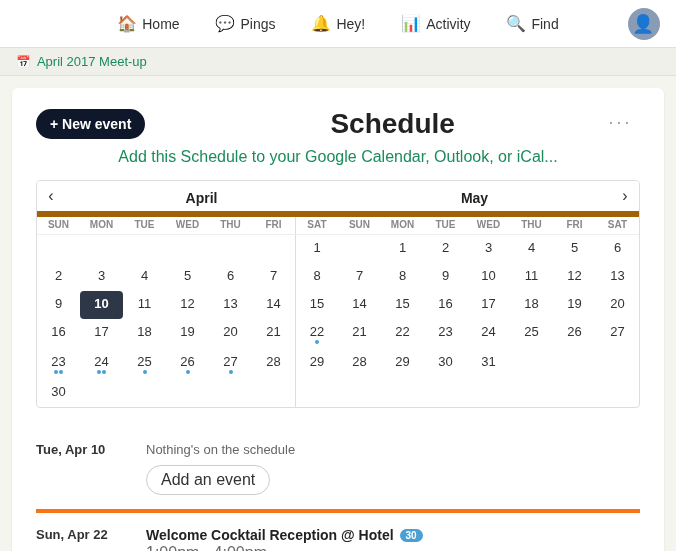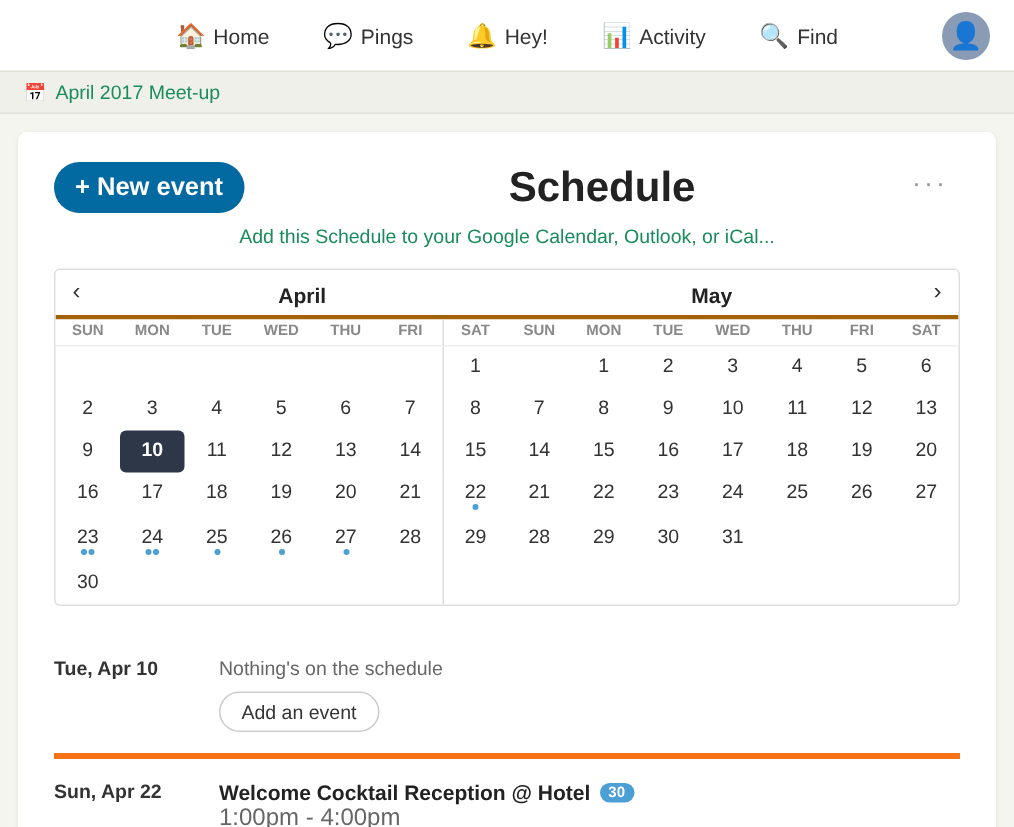--- a/index.html
+++ b/index.html
@@ -15,26 +15,26 @@
     
     .breadcrumb-bar { background: #f0f0ea; border-bottom: 1px solid #e0e0d8; padding: 6px 16px; display: flex; align-items: center; gap: 6px; font-size: 13px; }
     .breadcrumb-link { color: #1a8c5b; text-decoration: none; font-weight: 400; }
     .breadcrumb-icon { color: #888; font-size: 12px; }
 
     
     .main-content { background: #fff; margin: 12px; border-radius: 6px; box-shadow: 0 1px 3px rgba(0,0,0,0.08); padding: 20px 24px; }
 
     
     .schedule-header { display: flex; align-items: center; margin-bottom: 8px; position: relative; }
-    .new-event-btn { background: #0369a1; color: #fff; border: none; border-radius: 20px; padding: 7px 14px; font-size: 17px; font-weight: 600; cursor: pointer; display: flex; align-items: center; gap: 4px; }
+    .new-event-btn { background: #0f172a; color: #fff; border: none; border-radius: 20px; padding: 7px 14px; font-size: 14px; font-weight: 600; cursor: pointer; display: flex; align-items: center; gap: 4px; }
     .schedule-title { flex: 1; text-align: center; font-size: 28px; font-weight: 700; color: #222; }
     .more-btn { position: absolute; right: 0; top: 0; color: #999; font-size: 18px; cursor: pointer; padding: 4px 8px; letter-spacing: 2px; }
 
     
-    .gcal-link { text-align: center; font-size: 13px; margin-bottom: 14px; }
+    .gcal-link { text-align: center; font-size: 16px; margin-bottom: 14px; }
     .gcal-link a { color: #1a8c5b; text-decoration: none; }
 
     
     .calendar-wrapper { border: 1px solid #ddd; border-radius: 4px; overflow: hidden; margin-bottom: 20px; }
     .cal-header { display: grid; grid-template-columns: 28px 1fr 28px; align-items: center; background: #fff; }
     .cal-nav-btn { background: none; border: none; cursor: pointer; font-size: 16px; color: #333; padding: 6px; display: flex; align-items: center; justify-content: center; }
     .cal-months { display: grid; grid-template-columns: 1fr 1fr; }
     .cal-month-title { text-align: center; font-weight: 700; font-size: 14px; padding: 8px 0 5px; color: #222; }
     .cal-grid { display: grid; grid-template-columns: repeat(14, 1fr); }
     .cal-day-header { text-align: center; font-size: 10px; font-weight: 700; color: #888; padding: 2px 0 4px; background: #fff; }
@@ -46,21 +46,21 @@
     .cal-separator { border-left: 1px solid #ddd; }
 
     
     .events-list { }
     .event-group { display: flex; gap: 20px; padding: 14px 0; border-bottom: 4px solid #f97316; }
     .event-group:last-child { border-bottom: none; }
     .event-date-col { min-width: 90px; }
     .event-date-label { font-size: 13px; font-weight: 700; color: #333; }
     .event-details-col { flex: 1; }
     .event-nothing { font-size: 13px; color: #666; margin-bottom: 8px; }
-    .add-event-btn { background: #fff; border: 1px solid #ccc; border-radius: 20px; padding: 5px 14px; font-size: 13px; color: #333; cursor: pointer; }
+    .add-event-btn { background: #fff; border: 1px solid #ccc; border-radius: 20px; padding: 5px 14px; font-size: 16px; color: #333; cursor: pointer; }
     .event-item { margin-bottom: 18px; }
     .event-title { font-size: 14px; font-weight: 700; color: #222; display: flex; align-items: center; gap: 6px; }
     .event-badge { background: #4a9fd4; color: #fff; border-radius: 10px; font-size: 10px; font-weight: 700; padding: 1px 6px; }
     .event-time { font-size: 16px; color: #666; margin-top: 1px; }
   </style>
 </head>
 <body>
 
 <div class="top-nav">
   <div class="nav-items">
@@ -110,21 +110,21 @@
   <div class="calendar-wrapper">
     <div class="cal-header">
       <button class="cal-nav-btn">‹</button>
       <div class="cal-months">
         <div class="cal-month-title">April</div>
         <div class="cal-month-title">May</div>
       </div>
       <button class="cal-nav-btn">›</button>
     </div>
 
-    <div class="cal-grid" style="background:#fff; border-top:3px solid #a16207;">
+    <div class="cal-grid" style="background:#fff; border-top:6px solid #a16207;">
       <div class="cal-day-header">SUN</div>
       <div class="cal-day-header">MON</div>
       <div class="cal-day-header">TUE</div>
       <div class="cal-day-header">WED</div>
       <div class="cal-day-header">THU</div>
       <div class="cal-day-header">FRI</div>
       <div class="cal-day-header cal-separator">SAT</div>
       <div class="cal-day-header">SUN</div>
       <div class="cal-day-header">MON</div>
       <div class="cal-day-header">TUE</div>

